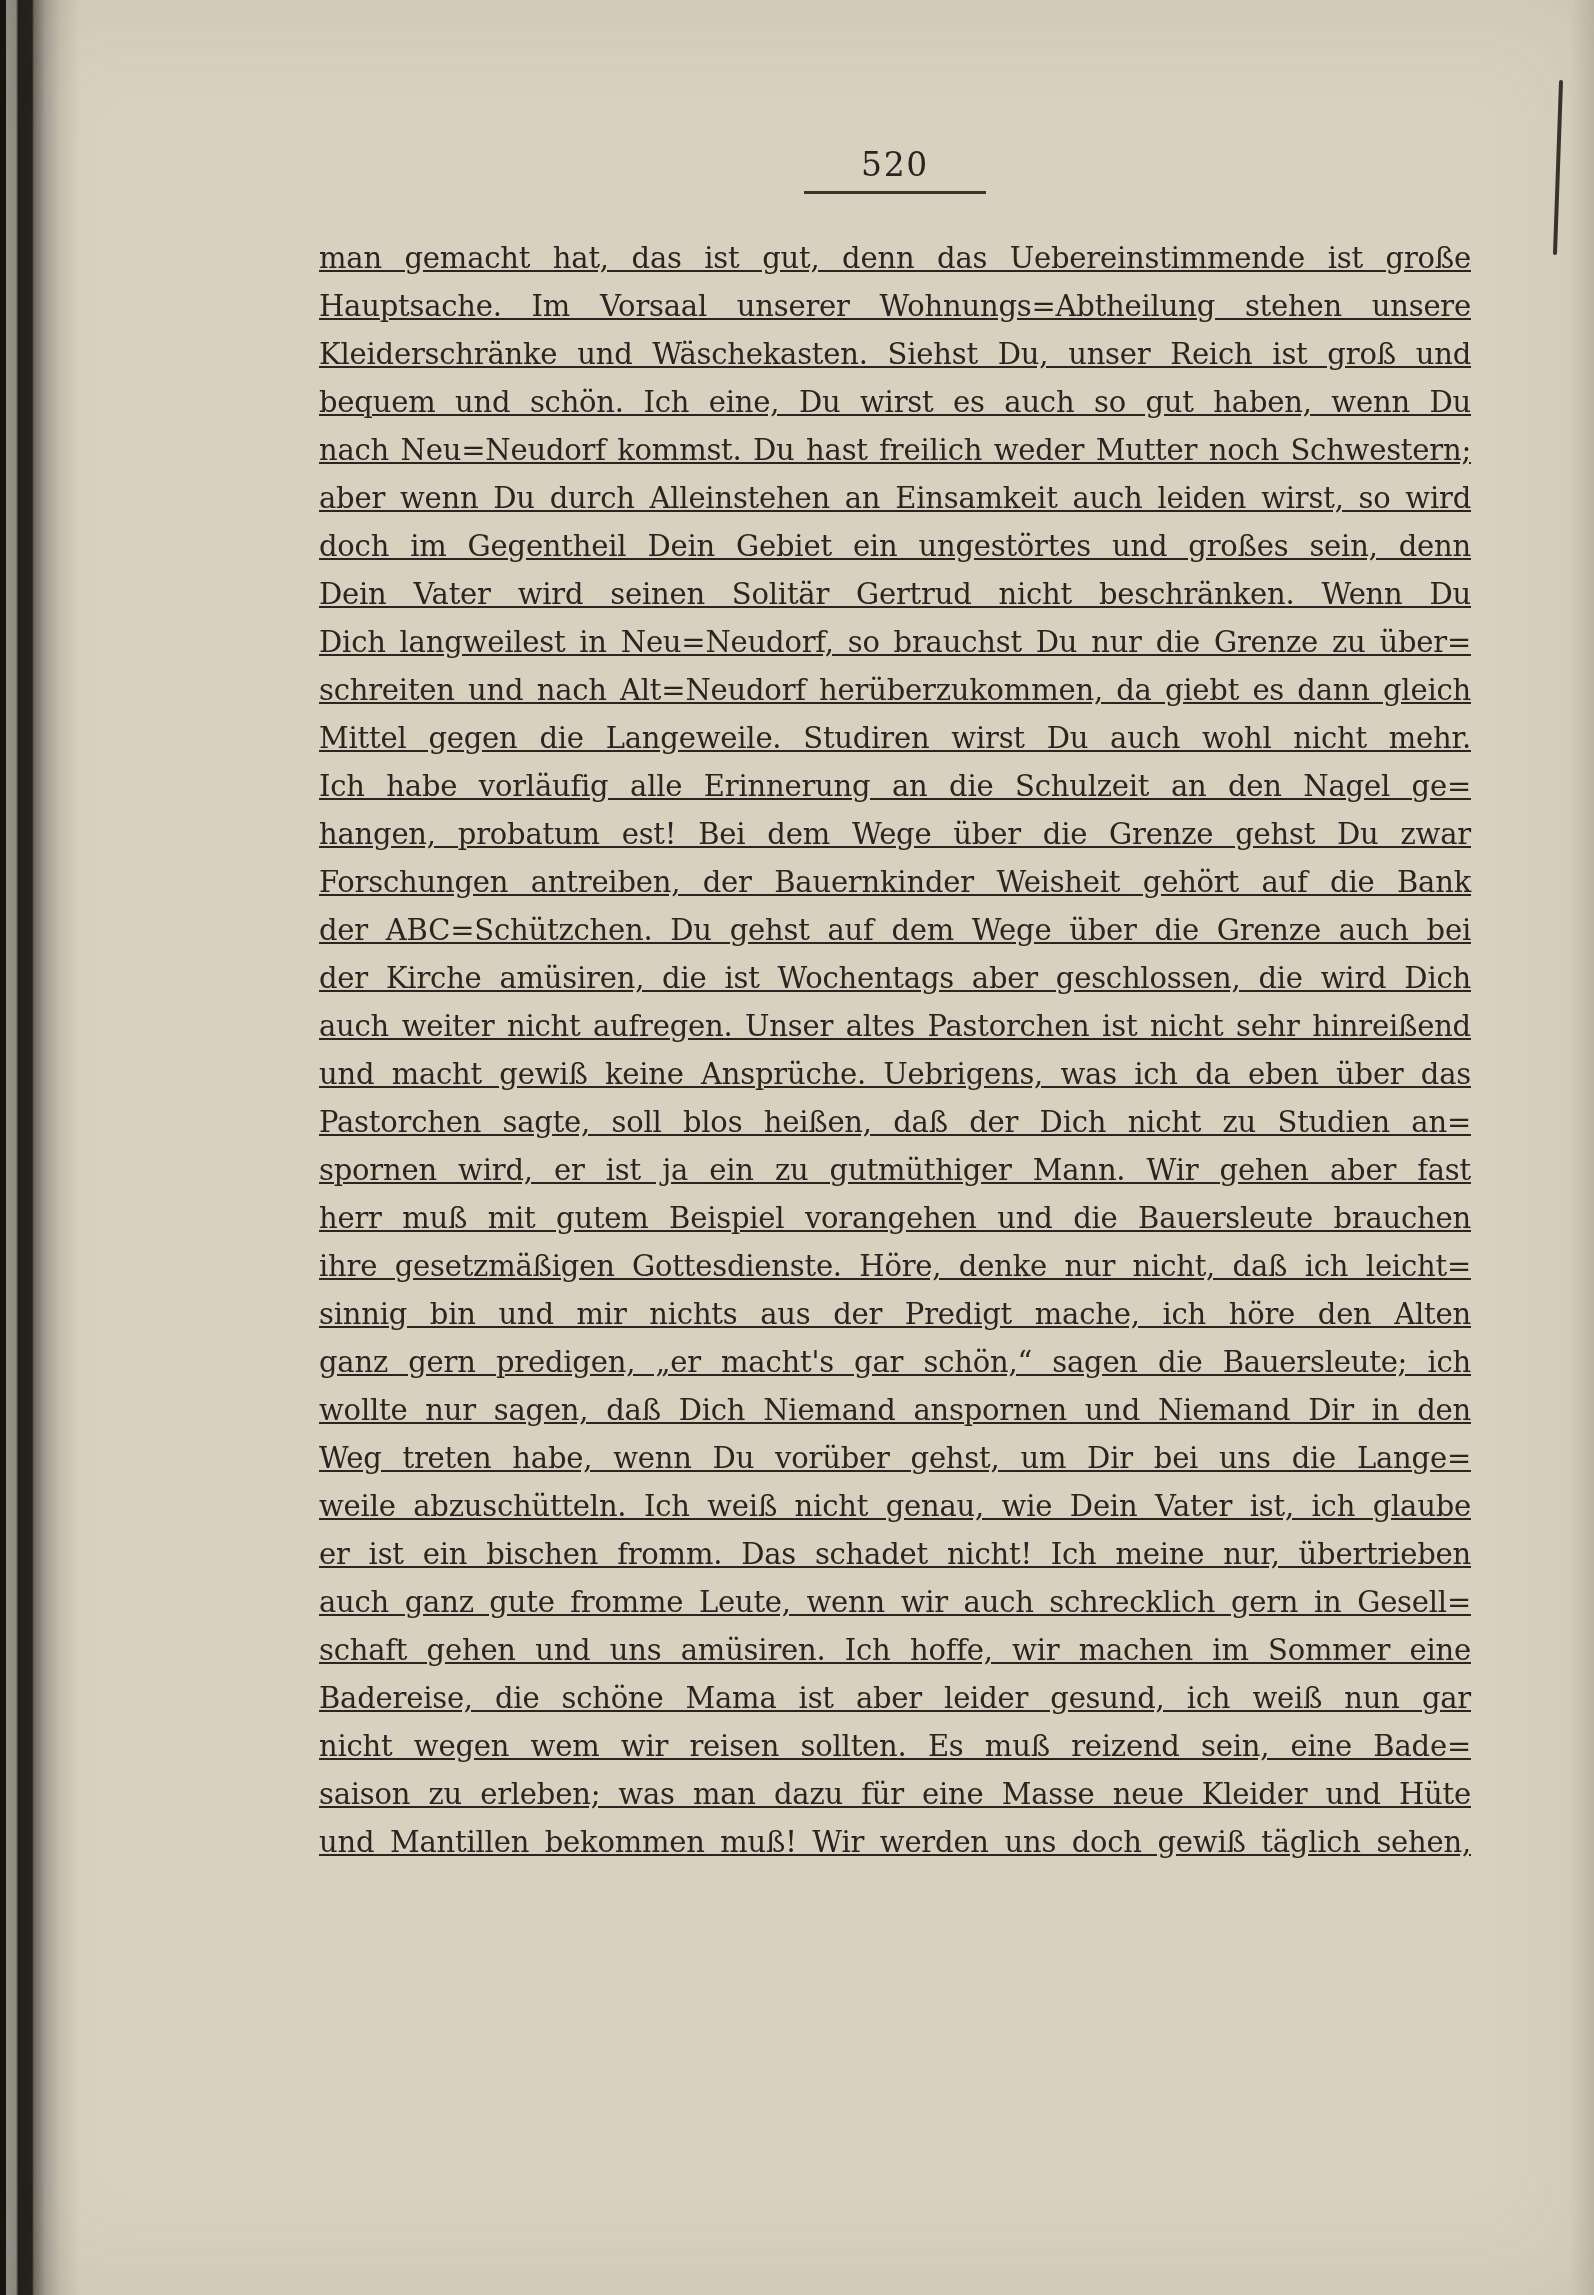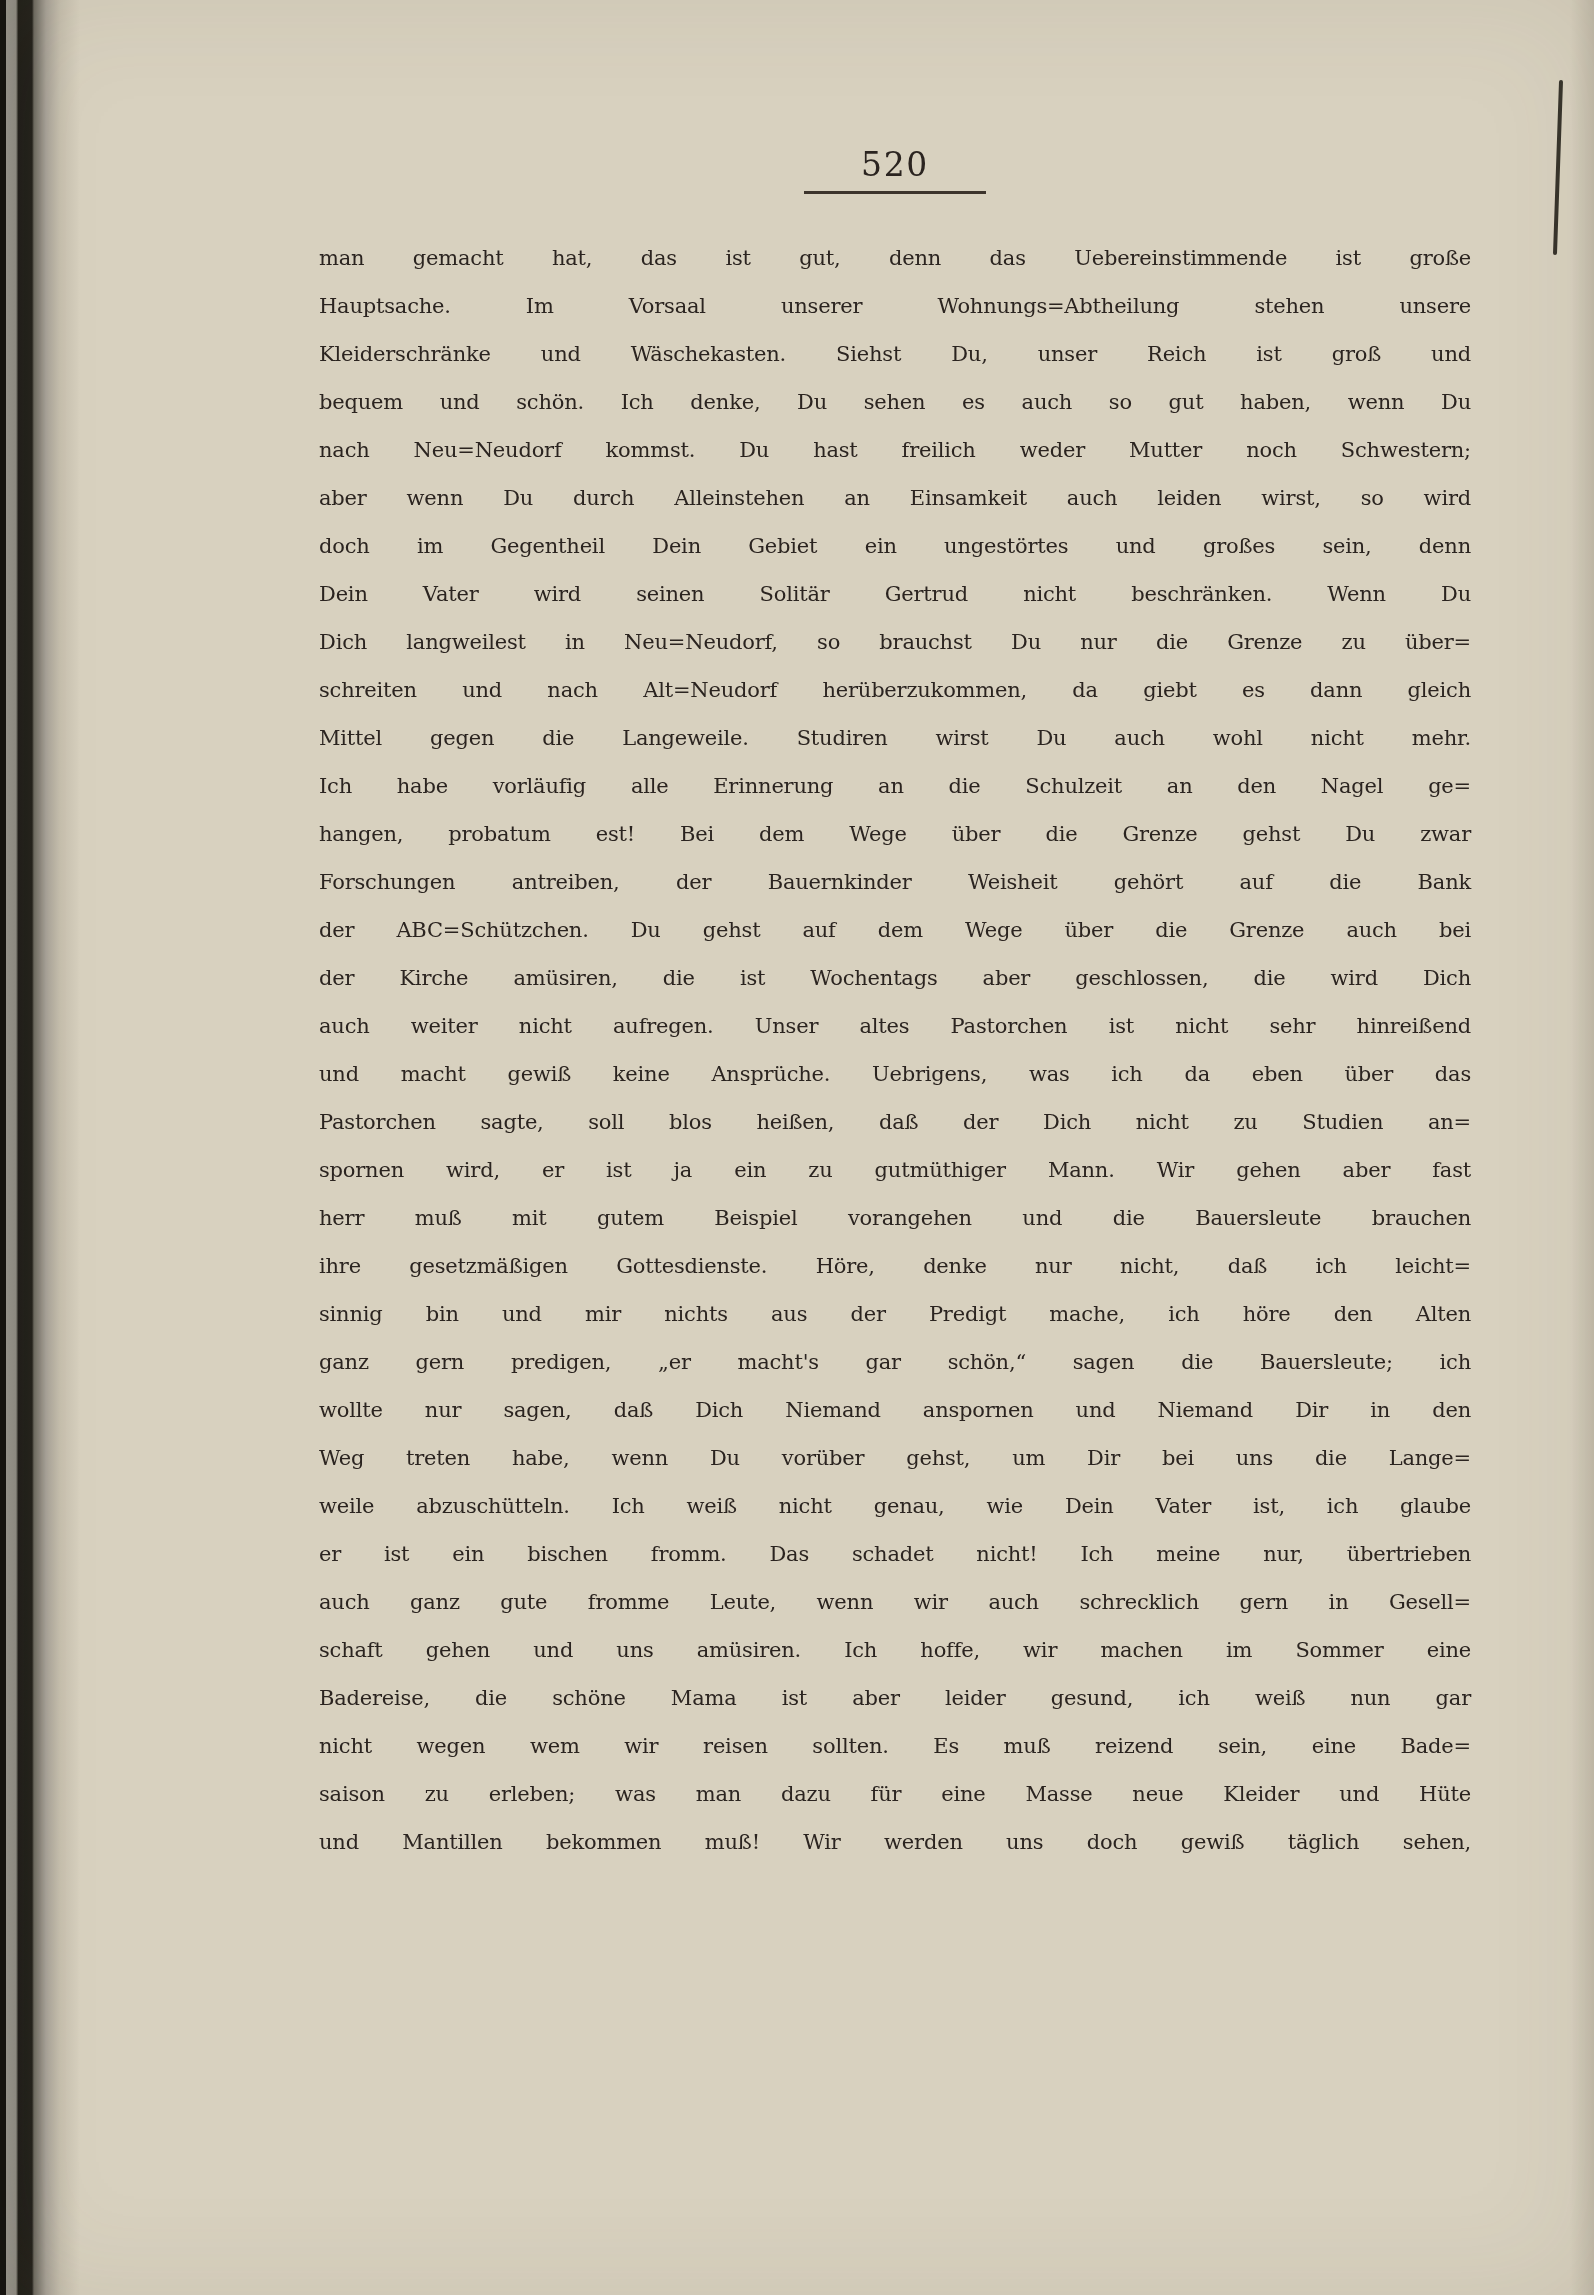--- a/index.html
+++ b/index.html
@@ -72,28 +72,29 @@
     background: #3c342c;
     margin: 7.2px auto 0 auto;
   }
   .text-block {
     position: absolute;
     left: 319px;
     top: 234px;
     width: 1152px;
   }
   .text-line {
-    font-size: 21px;
+    font-size: 29px;
     line-height: 48px;
     height: 48px;
     white-space: nowrap;
     text-align: justify;
     text-align-last: justify;
     letter-spacing: -0.2px;
     color: var(--ink, #2b2420);
+    text-decoration: underline;
   }
   
   .vignette {
     position: absolute;
     inset: 0;
     pointer-events: none;
     box-shadow: inset 0 0 112px rgba(90, 75, 55, 0.10);
   }
 </style>
 </head>
@@ -109,21 +110,21 @@
 
   <div class="page-header">
     <div class="pagenum">520</div>
     <div class="pagenum-rule"></div>
   </div>
 
   <div class="text-block">
       <div class="text-line">man gemacht hat, das ist gut, denn das Uebereinstimmende ist große</div>
       <div class="text-line">Hauptsache.  Im Vorsaal unserer Wohnungs=Abtheilung stehen unsere</div>
       <div class="text-line">Kleiderschränke und Wäschekasten.  Siehst Du, unser Reich ist groß und</div>
-      <div class="text-line">bequem und schön.  Ich denke, Du sehen es auch so gut haben, wenn Du</div>
+      <div class="text-line">bequem und schön.  Ich eine, Du wirst es auch so gut haben, wenn Du</div>
       <div class="text-line">nach Neu=Neudorf kommst.  Du hast freilich weder Mutter noch Schwestern;</div>
       <div class="text-line">aber wenn Du durch Alleinstehen an Einsamkeit auch leiden wirst, so wird</div>
       <div class="text-line">doch im Gegentheil Dein Gebiet ein ungestörtes und großes sein, denn</div>
       <div class="text-line">Dein Vater wird seinen Solitär Gertrud nicht beschränken.  Wenn Du</div>
       <div class="text-line">Dich langweilest in Neu=Neudorf, so brauchst Du nur die Grenze zu über=</div>
       <div class="text-line">schreiten und nach Alt=Neudorf herüberzukommen, da giebt es dann gleich</div>
       <div class="text-line">Mittel gegen die Langeweile.  Studiren wirst Du auch wohl nicht mehr.</div>
       <div class="text-line">Ich habe vorläufig alle Erinnerung an die Schulzeit an den Nagel ge=</div>
       <div class="text-line">hangen, probatum est!  Bei dem Wege über die Grenze gehst Du zwar</div>
       <div class="text-line">Forschungen antreiben, der Bauernkinder Weisheit gehört auf die Bank</div>

